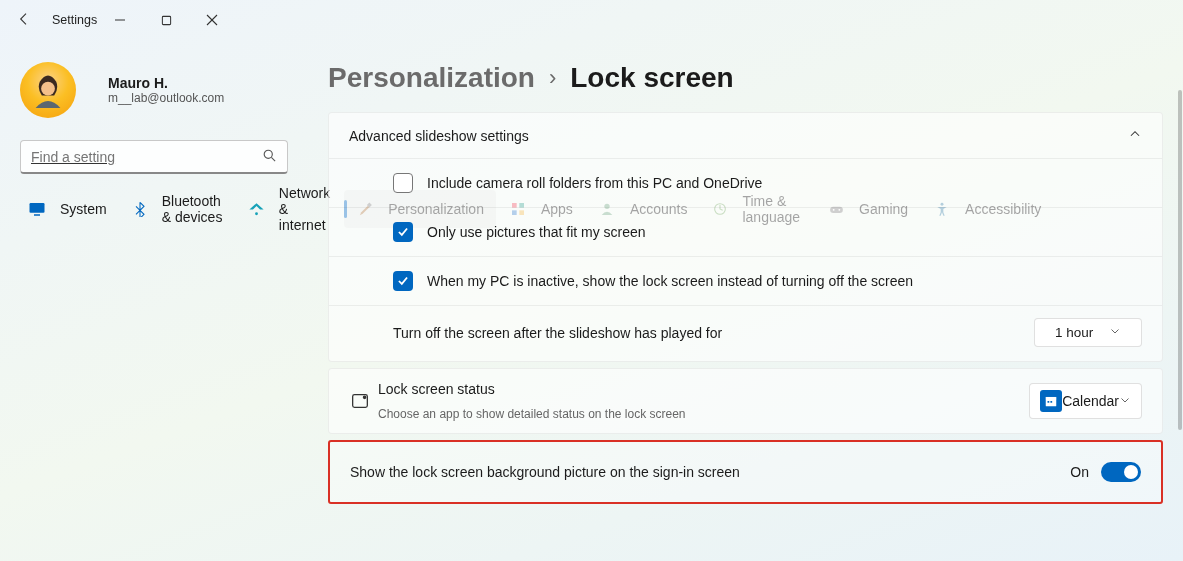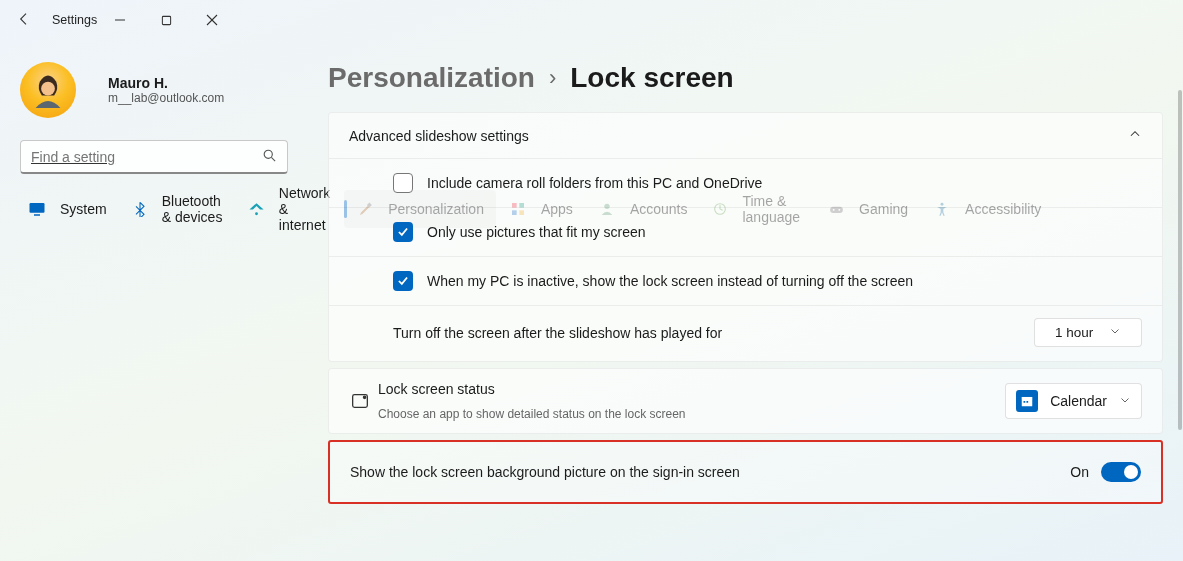--- a/index.html
+++ b/index.html
@@ -102,21 +102,21 @@
     border-radius:4px; padding: 6px 20px; min-width:108px; font-size:13.5px;
   }
   .status-card {
     display:flex; align-items:center; justify-content:space-between;
     padding: 12px 20px;
   }
   .status-left { display:flex; align-items:center; gap:7px; }
   .status-icon { width:22px; height:22px; color:#333;}
   .status-sub { font-size:12px; color:#666; margin-top:10px; }
   .app-picker {
-    display:flex; align-items:center; gap:12px;
+    display:flex; align-items:center; gap:0;
     background: rgba(255,255,255,0.9);
     border:1px solid rgba(0,0,0,0.12);
     border-radius:4px; padding: 6px 10px; justify-content: space-between;
   }
   .cal-icon {
     width:22px; height:22px; background:#0067c0; border-radius:3px;
     display:flex; align-items:center; justify-content:center;
   }
   .highlight-card {
     border: 2.5px solid #d93025;

